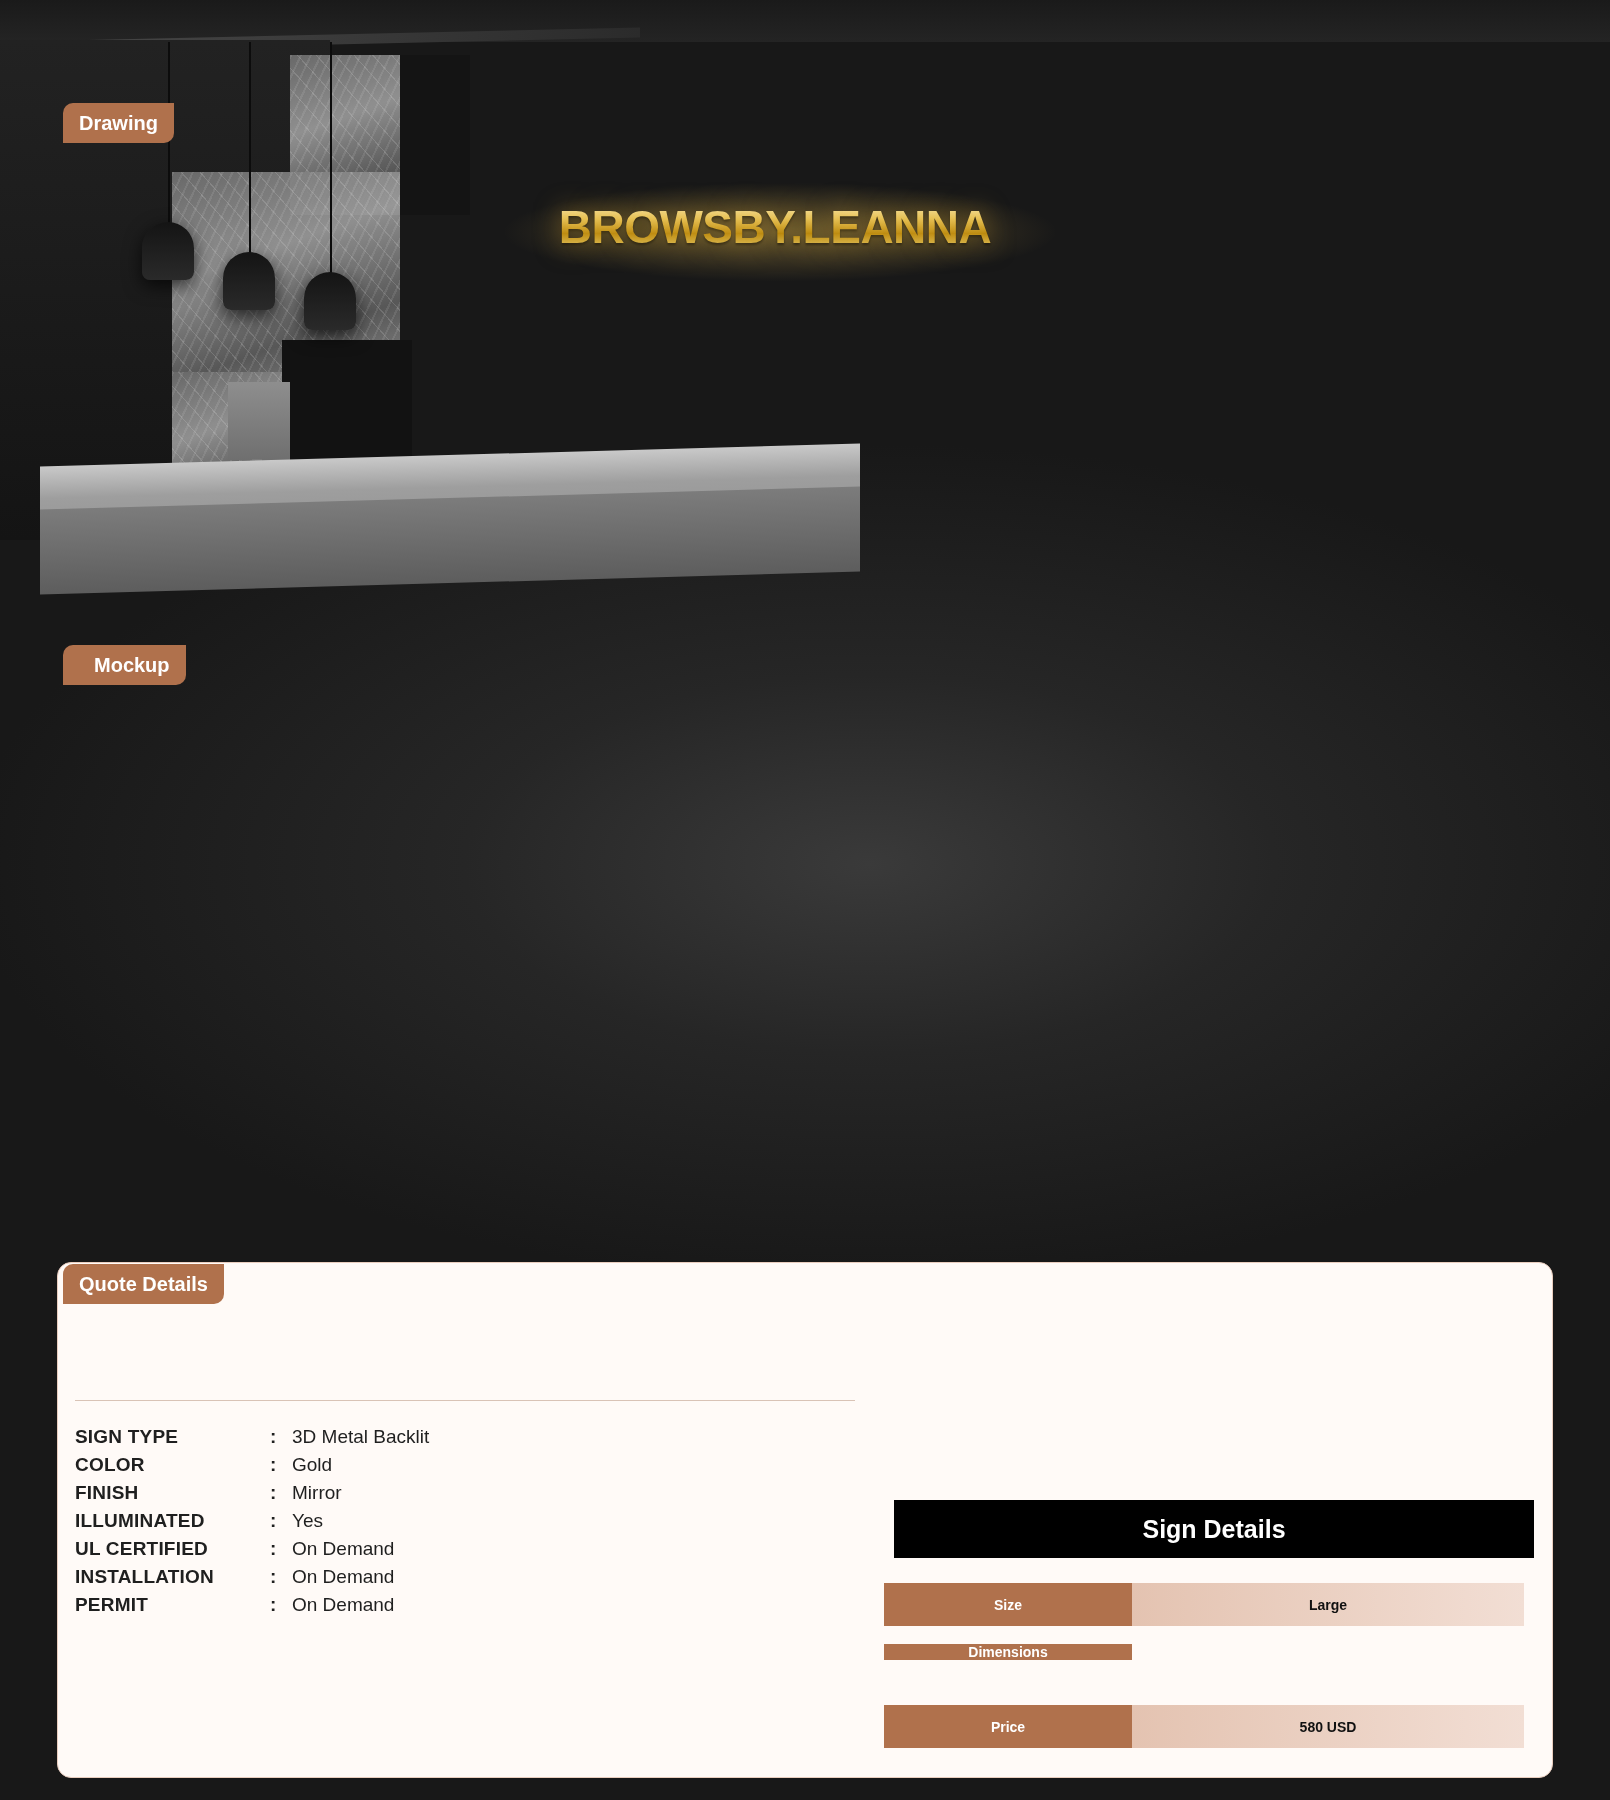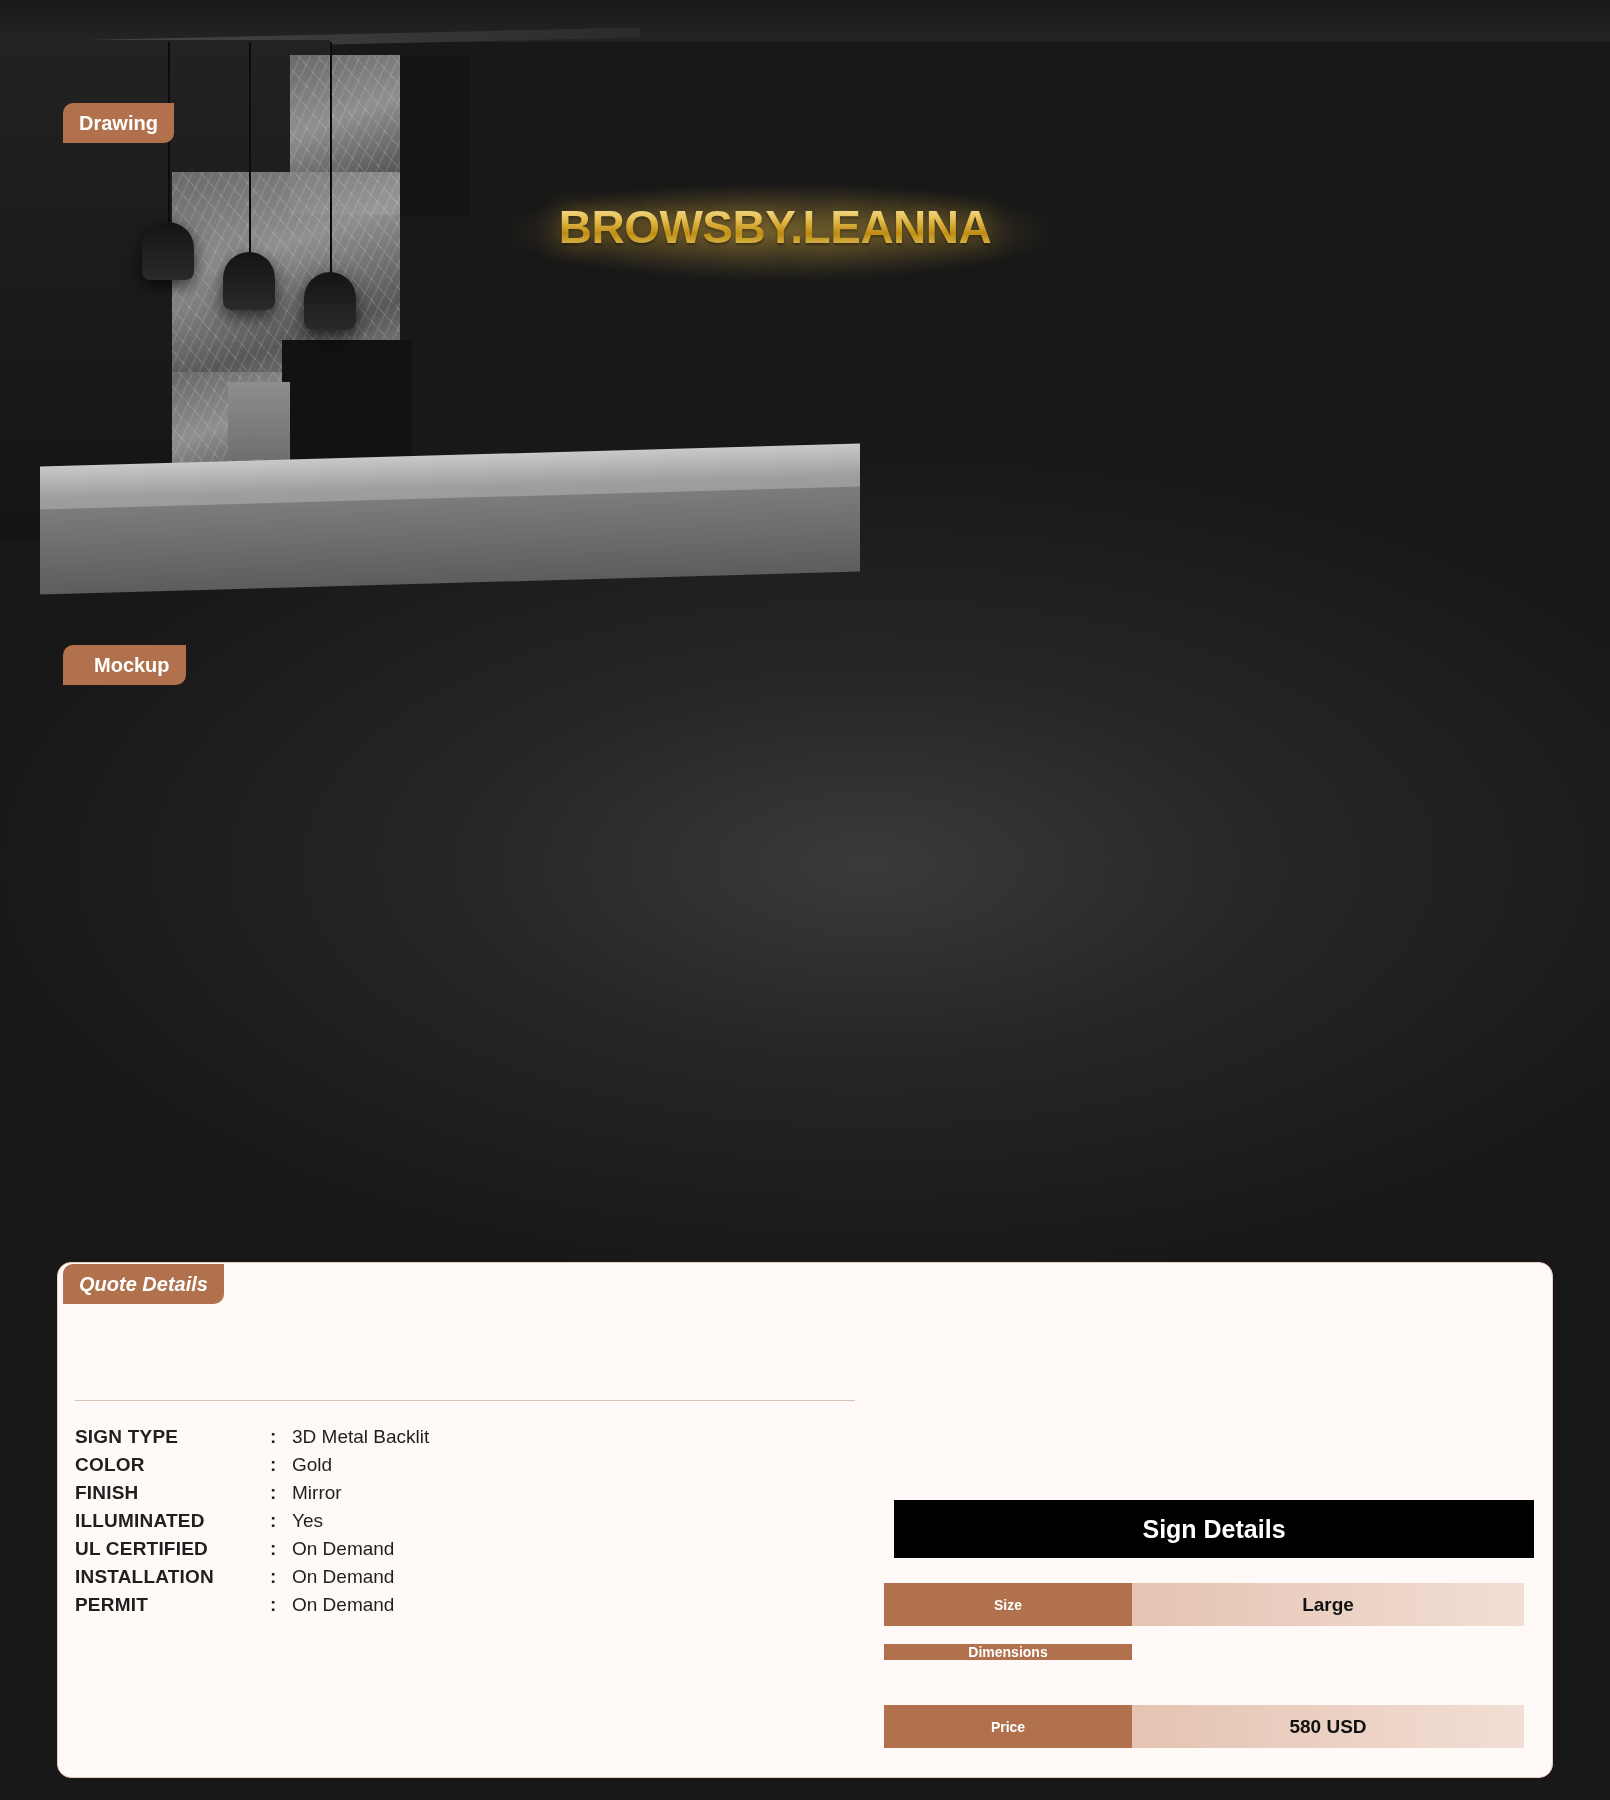--- a/index.html
+++ b/index.html
@@ -225,21 +225,21 @@
   }
 
   
   #quote-card {
     left: 57px; top: 1262px;
     width: 1496px; height: 516px;
     background: #fffaf7;
     border: 1px solid #e9cdbe;
     border-radius: 14px;
   }
-  #quote-tab { left: 63px; top: 1264px; font-style: italic; }
+  #quote-tab { left: 63px; top: 1264px; }
 
   .client-name {
     position: absolute;
     left: 75px; top: 1365px;
     width: 790px;
     text-align: center;
     font-size: 25px;
     font-weight: bold;
     letter-spacing: 1px;
     color: #1a1a1a;
@@ -290,21 +290,21 @@
     color: #ffffff;
     font-weight: bold;
     font-size: 14px;
     display: flex; align-items: center; justify-content: center;
   }
   .sd-row .sd-value {
     flex: 1;
     background: linear-gradient(90deg,#e4c3b1,#f2ded4);
     color: #111;
     font-weight: bold;
-    font-size: 19px;
+    font-size: 14px;
     display: flex; align-items: center; justify-content: center;
   }
 </style>
 </head>
 <body>
 
 <div class="page">
 
   <div class="title-bar">
     <span class="title-text">3D METAL BACKLIT</span>

